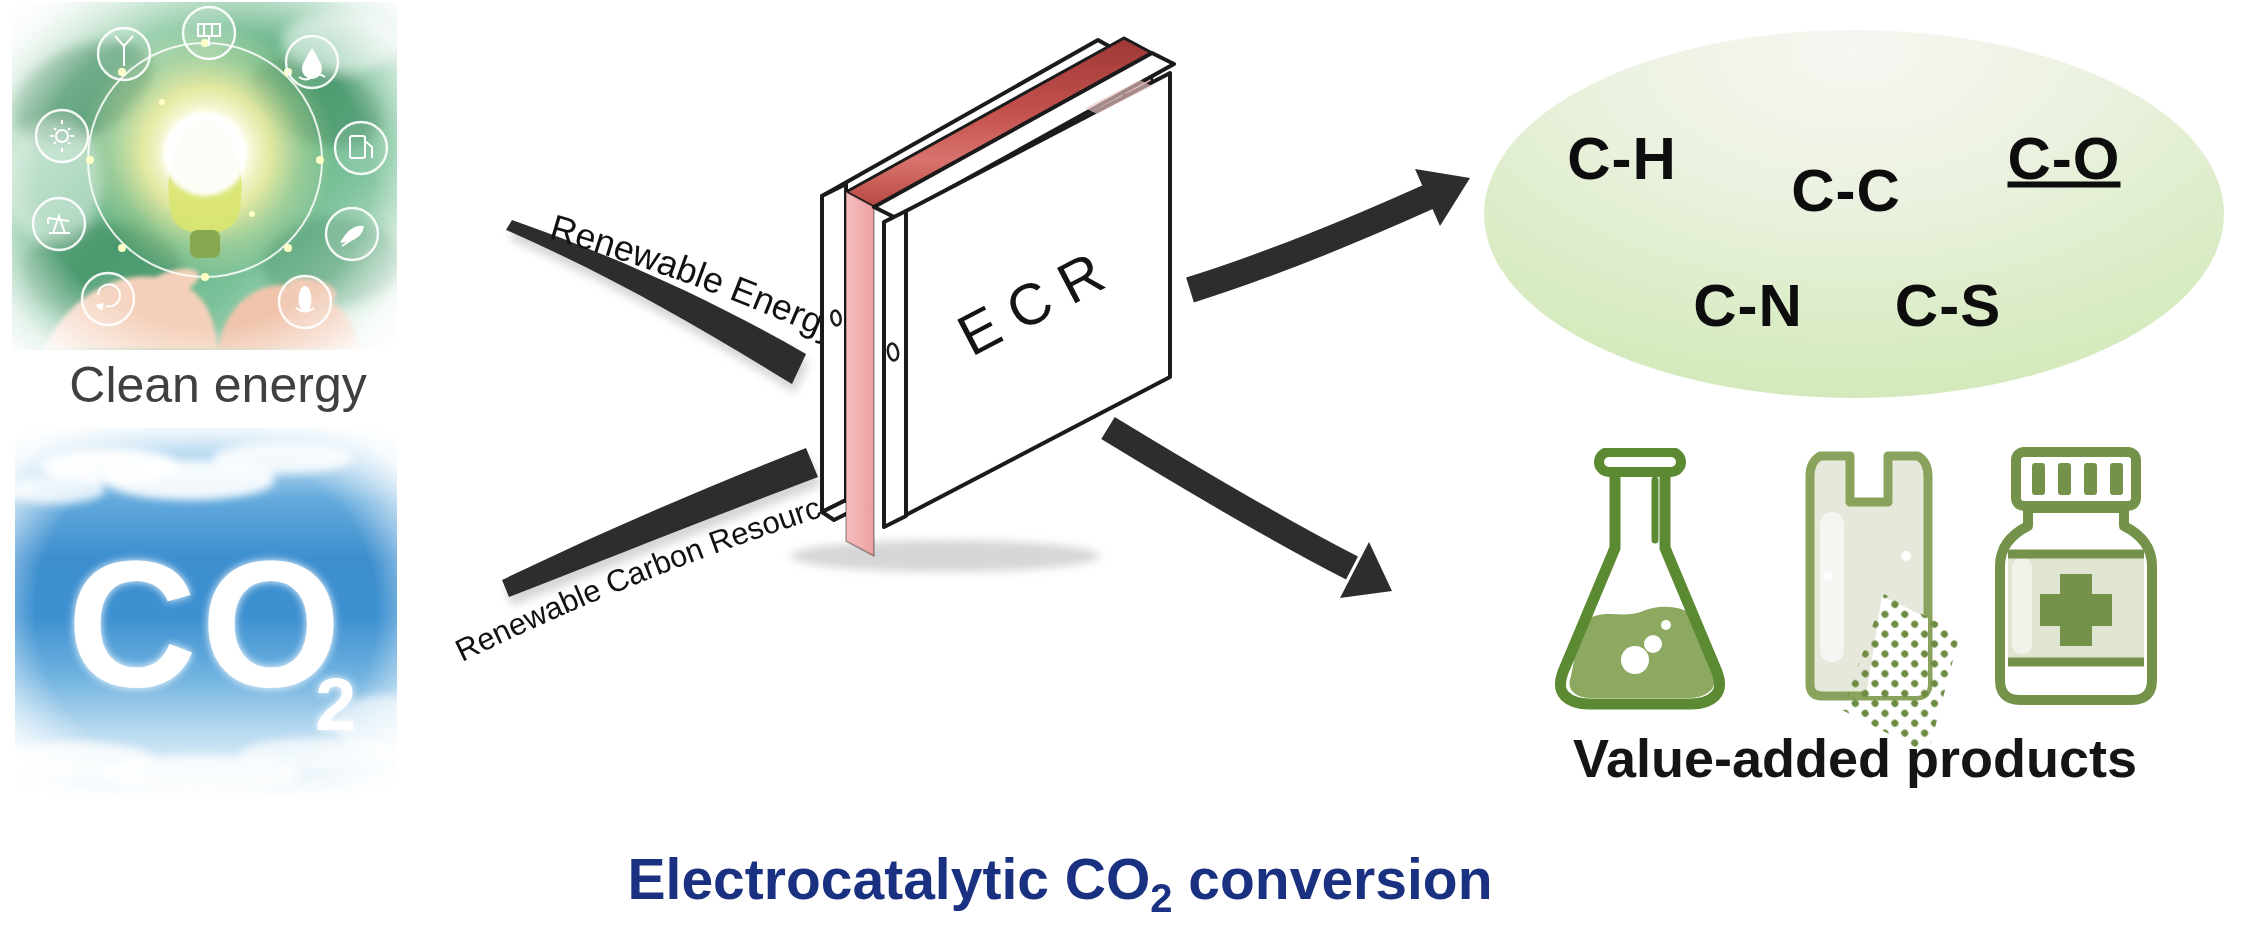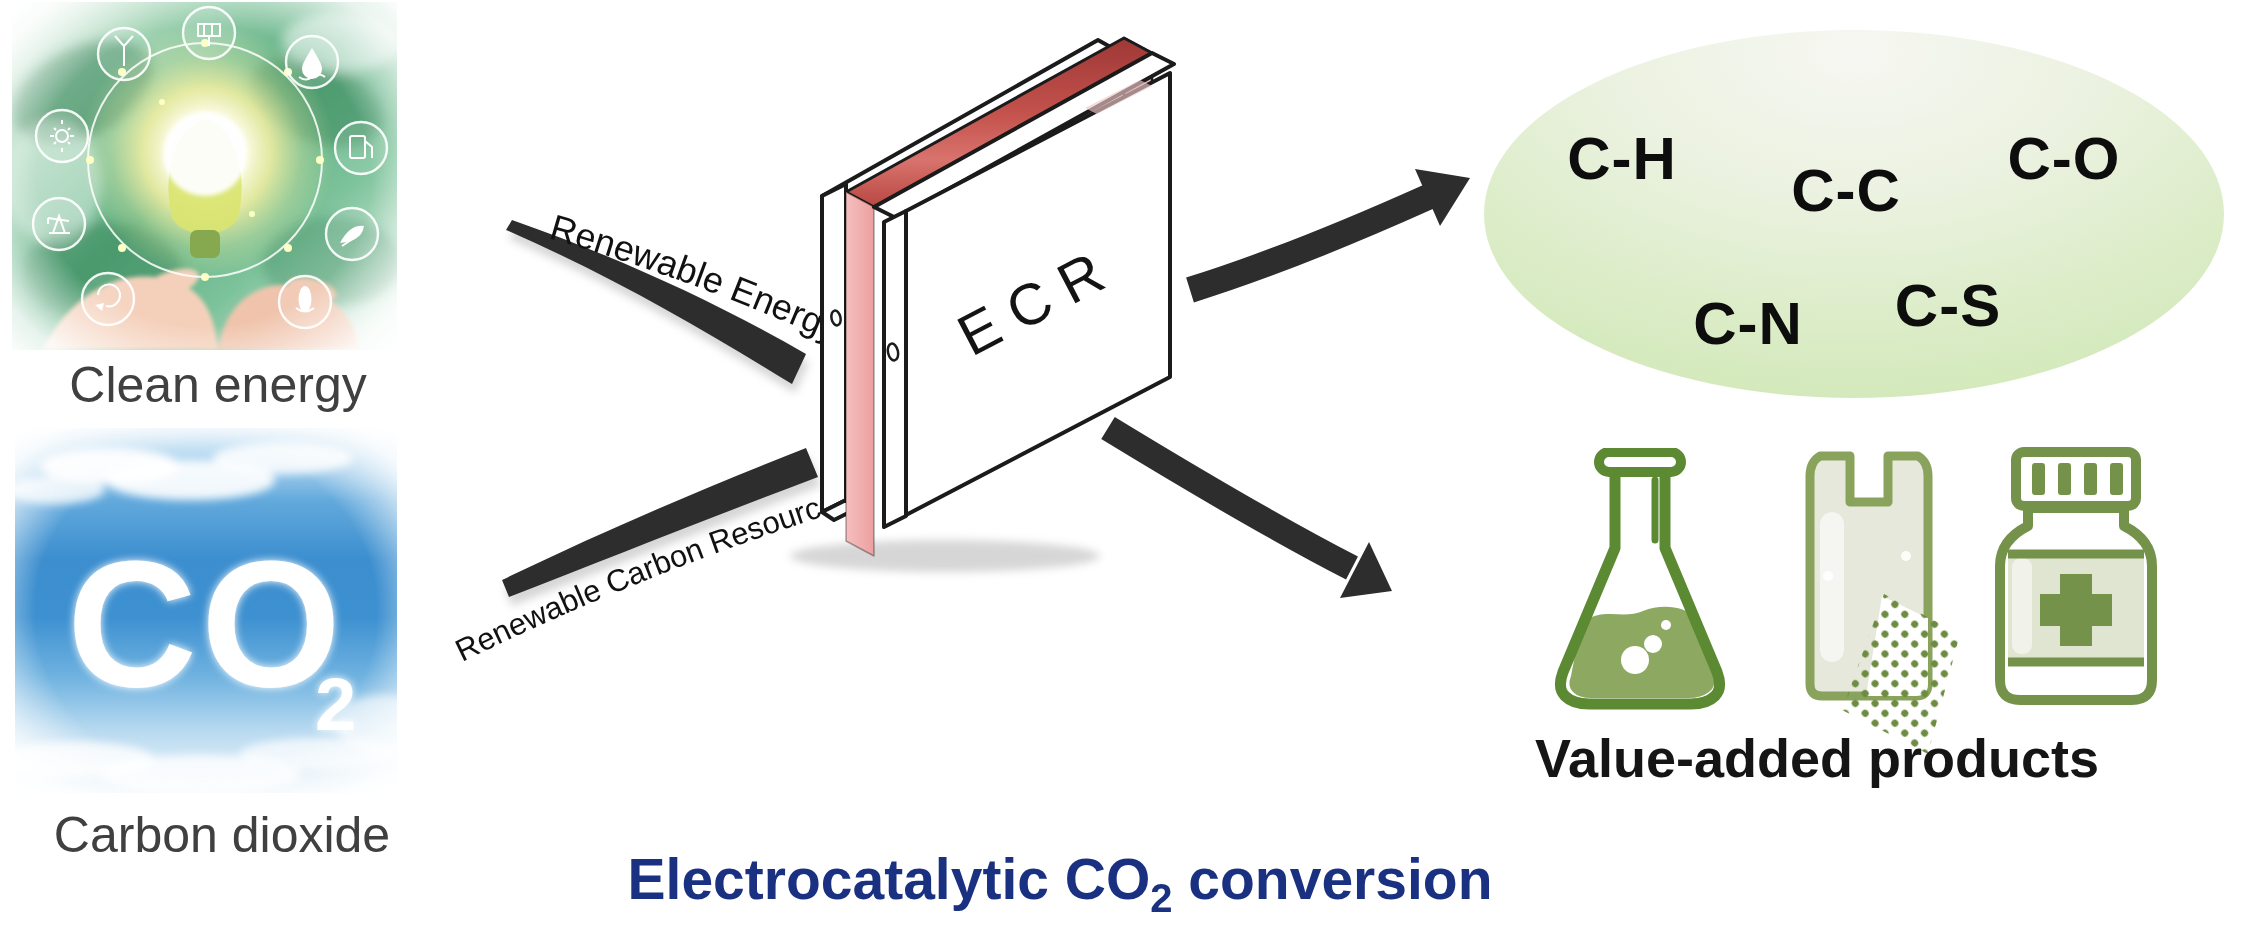--- a/index.html
+++ b/index.html
@@ -5,21 +5,21 @@
   html,body{margin:0;padding:0;background:#ffffff;}
   .canvas{position:relative;width:2243px;height:949px;background:#ffffff;overflow:hidden;
           font-family:"Liberation Sans",sans-serif;}
   .abs{position:absolute;}
   .photo-label{position:absolute;color:#404040;font-size:50px;text-align:center;
                font-family:"Liberation Sans",sans-serif;}
   .bond-ellipse{position:absolute;left:1484px;top:30px;width:740px;height:368px;border-radius:50%;
      background:radial-gradient(115% 135% at 50% 6%, #f6f7f2 0%, #ecf2e1 28%, #ddedca 52%, #cfe7b4 78%, #c7e3ab 100%);}
   .bond{position:absolute;transform:translate(-50%,-50%);font-weight:bold;font-size:60px;color:#0d0d0d;
         letter-spacing:1px;white-space:nowrap;}
-  .products-label{position:absolute;left:1535px;top:727px;width:640px;text-align:left;
+  .products-label{position:absolute;left:1535px;top:727px;width:640px;text-align:center;
         font-weight:bold;font-size:54px;color:#151515;}
   .footer-title{position:absolute;left:555px;top:846px;width:1010px;text-align:center;
         font-weight:bold;font-size:57px;color:#1a3080;white-space:nowrap;}
   .footer-title .sub{font-size:40px;position:relative;top:13px;}
   svg{display:block;}
 </style>
 </head>
 <body>
 
 <div class="canvas">
@@ -161,21 +161,20 @@
       <ellipse cx="305" cy="326" rx="80" ry="16" opacity="0.7"></ellipse>
       <ellipse cx="368" cy="295" rx="48" ry="28" opacity="0.6"></ellipse>
     </g>
     <g filter="url(#cloudf)">
       <text x="52" y="258" font-family="Liberation Sans, sans-serif" font-weight="bold" font-size="180" fill="#ffffff" letter-spacing="4">CO</text>
       <text x="300" y="302" font-family="Liberation Sans, sans-serif" font-weight="bold" font-size="74" fill="#ffffff">2</text>
     </g>
     <rect x="0" y="0" width="382" height="365" fill="url(#vg2)"></rect>
   </svg>
 
-  <div class="photo-label" style="left:52px;top:806px;width:340px;">Carbon dioxide</div>
 
   <svg class="abs" style="left:0;top:0;" width="2243" height="949" viewBox="0 0 2243 949" xmlns:xlink="http://www.w3.org/1999/xlink">
     <defs>
       <linearGradient id="redGrad" x1="0" y1="0" x2="0" y2="1">
         <stop offset="0" stop-color="#9e3836"></stop>
           <stop offset="0.45" stop-color="#c4524d"></stop>
         <stop offset="0.72" stop-color="#d9736d"></stop>
           <stop offset="1" stop-color="#b84742"></stop>
       </linearGradient>
       <linearGradient id="pinkGrad" x1="0" y1="0" x2="1" y2="0">
@@ -232,22 +231,22 @@
       <polygon points="1085,108 1140,80 1152,86 1097,114" fill="#eec6c6" opacity="0.65" stroke="none"></polygon>
       <ellipse cx="836" cy="318" rx="4.5" ry="7.5" fill="#ffffff" stroke-width="2.5" transform="rotate(-12 836 318)"></ellipse>
       <ellipse cx="893" cy="352" rx="5" ry="8.5" fill="#ffffff" stroke-width="2.5" transform="rotate(-12 893 352)"></ellipse>
       <text transform="translate(1047,318) rotate(-27.5)" text-anchor="middle" font-family="Liberation Sans, sans-serif" font-size="58" letter-spacing="16" fill="#141414" stroke="none">ECR</text>
     </g>
   </svg>
 
   <div class="bond-ellipse">
     <span class="bond" style="left:138px;top:128px;text-align:center;">C-H</span>
     <span class="bond" style="left:362px;top:128px;margin-top:32px;">C-C</span>
-    <span class="bond" style="left:580px;top:128px;">C-O</span>
-    <span class="bond" style="left:264px;top:293px;">C-N</span>
+    <span class="bond" style="left:580px;top:128px;text-decoration:underline;">C-O</span>
+    <span class="bond" style="left:264px;top:275px;">C-N</span>
     <span class="bond" style="left:464px;top:275px;">C-S</span>
   </div>
 
   <svg class="abs" style="left:1543px;top:448px;" width="194" height="270" viewBox="0 0 194 270">
     <path d="M72,22 L72,100 L20,224 Q14,240 22,248 Q30,256 46,256 L148,256 Q164,256 172,248 Q180,240 174,224 L122,100 L122,22 Z" fill="#ffffff"></path>
     <path d="M38,176 C58,158 80,172 100,163 C120,155 142,159 152,169 L170,226 Q174,238 166,244 Q158,250 146,250 L48,250 Q36,250 30,244 Q24,238 28,228 Z" fill="#8ca861"></path>
     <circle cx="92" cy="212" r="14" fill="#ffffff"></circle>
     <circle cx="110" cy="196" r="9" fill="#ffffff"></circle>
     <circle cx="123" cy="177" r="5" fill="#ffffff"></circle>
     <path d="M72,22 L72,100 L20,224 Q14,240 22,248 Q30,256 46,256 L148,256 Q164,256 172,248 Q180,240 174,224 L122,100 L122,22 Z" fill="none" stroke="#5c8a33" stroke-width="11" stroke-linejoin="round"></path>

